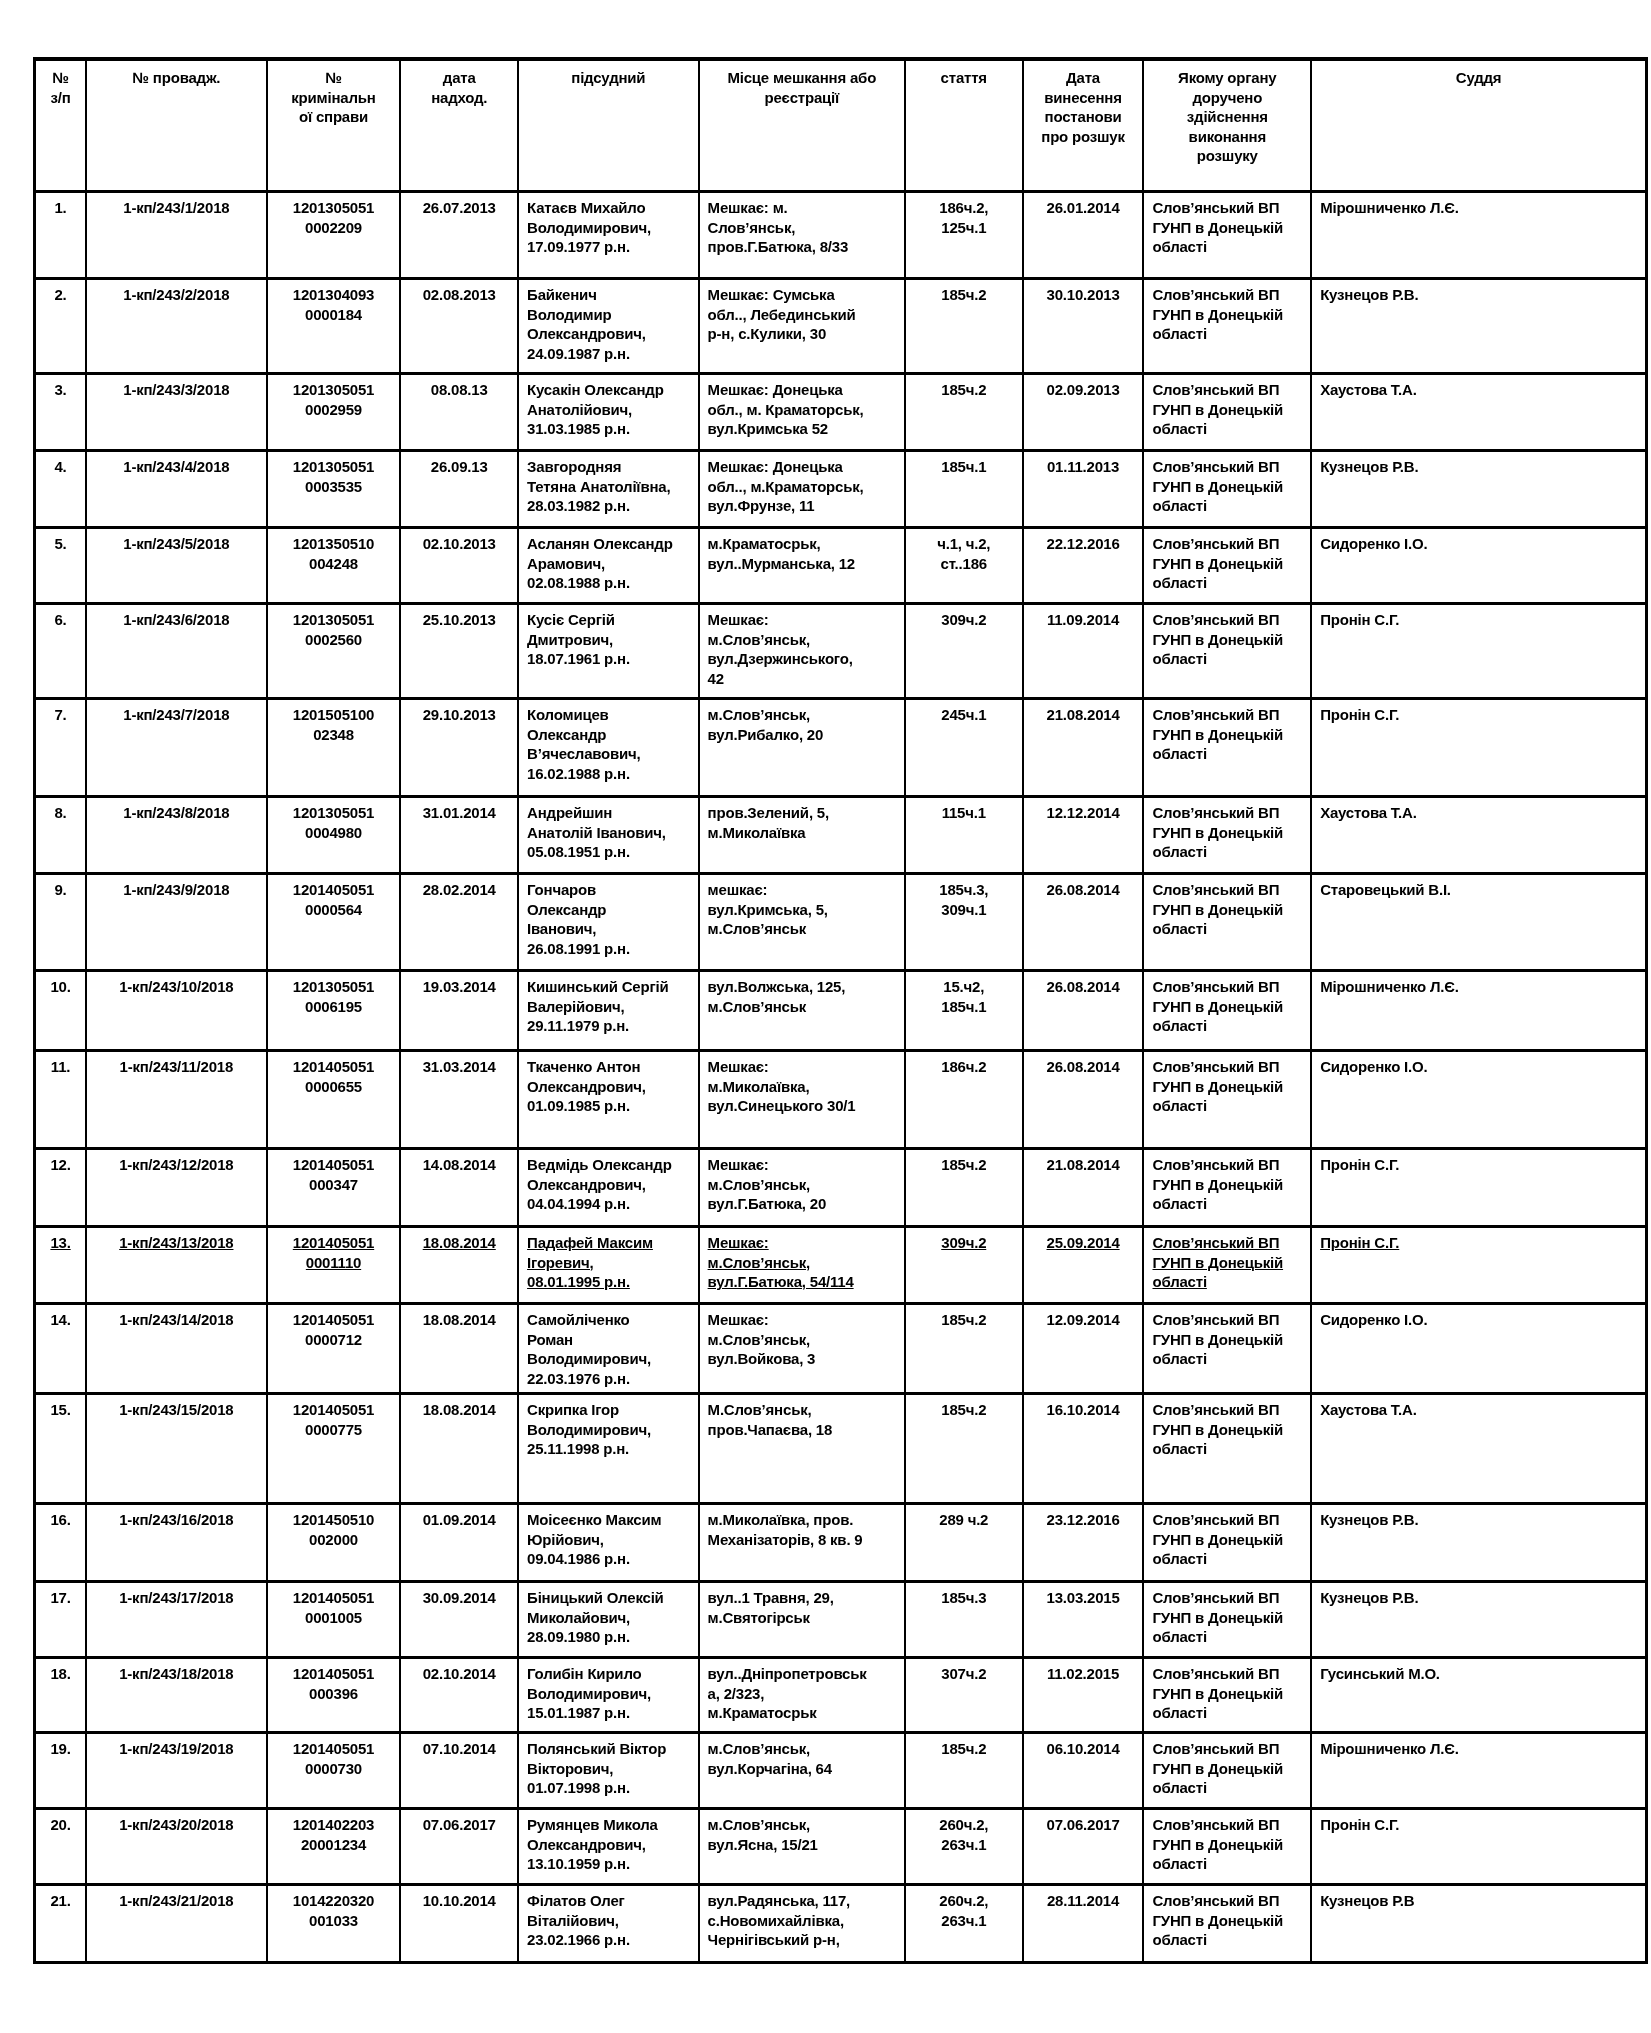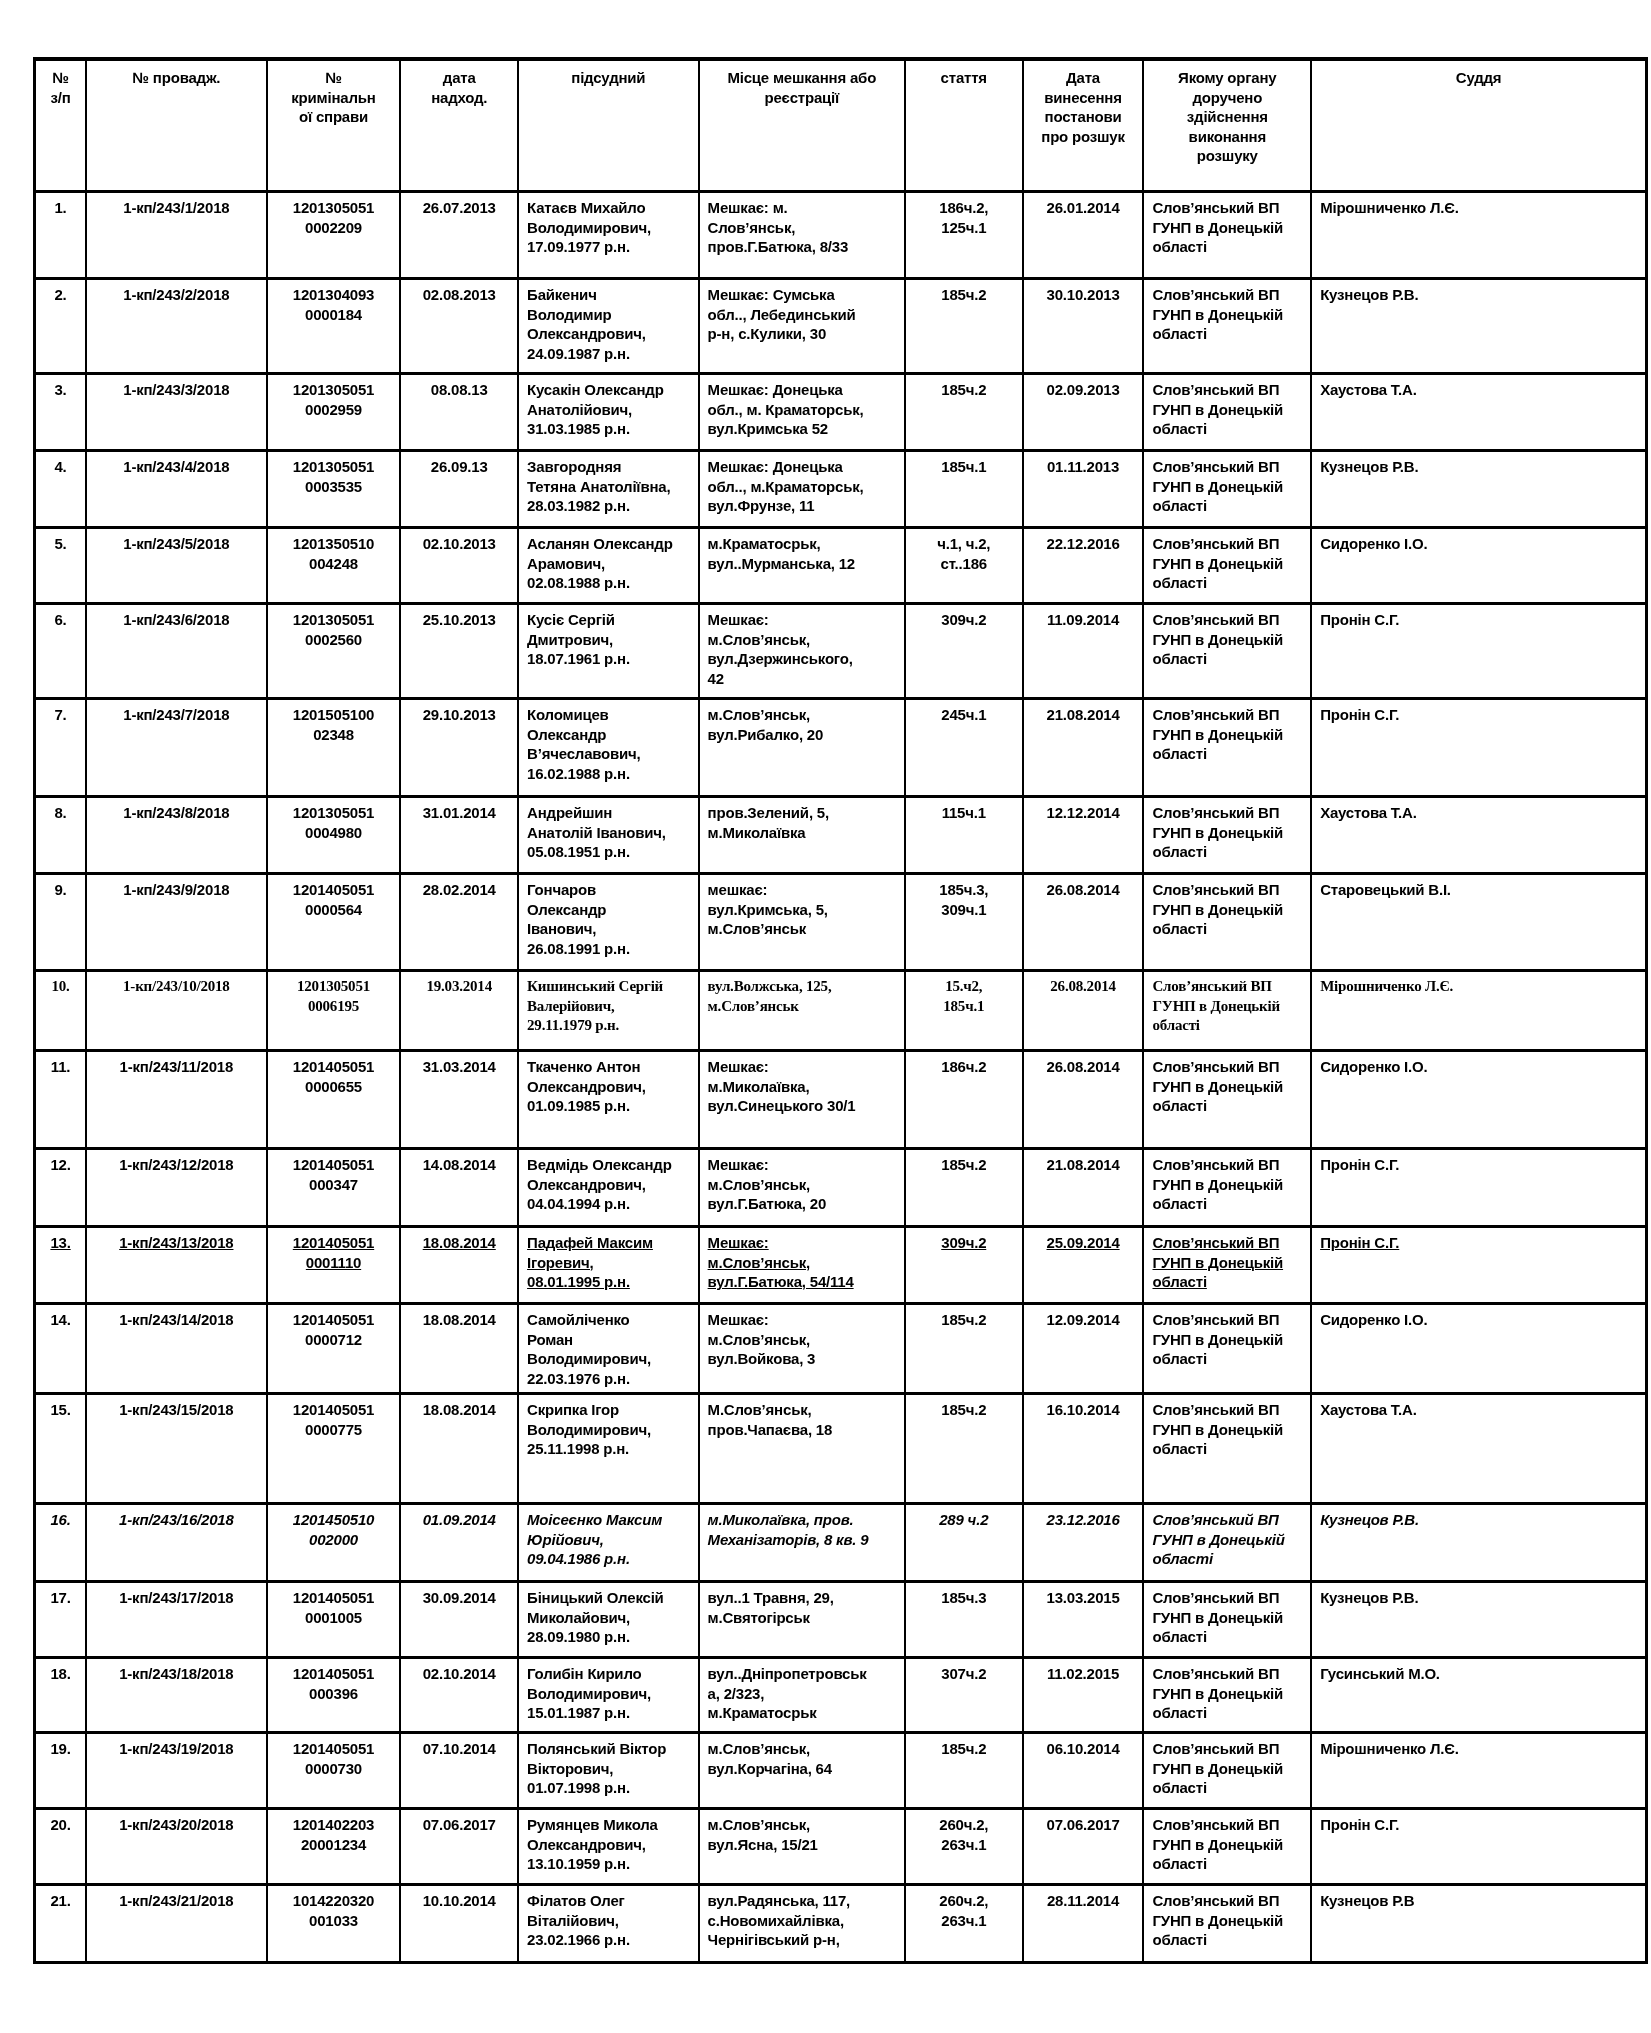--- a/index.html
+++ b/index.html
@@ -270,21 +270,21 @@
 вул.Кримська, 5,
 м.Слов’янськ</td>
           <td class="al-c">185ч.3,
 309ч.1</td>
           <td class="al-c">26.08.2014</td>
           <td class="al-l">Слов’янський ВП
 ГУНП в Донецькій
 області</td>
           <td class="al-l">Старовецький В.І.</td>
         </tr>
-        <tr style="height: 80px; font-family: Liberation Serif, serif;">
+        <tr style="height: 80px;">
           <td class="al-c">10.</td>
           <td class="al-c">1-кп/243/10/2018</td>
           <td class="al-c">1201305051
 0006195</td>
           <td class="al-c">19.03.2014</td>
           <td class="al-l">Кишинський Сергій
 Валерійович,
 29.11.1979 р.н.</td>
           <td class="al-l">вул.Волжська, 125,
 м.Слов’янськ</td>
@@ -384,21 +384,21 @@
 25.11.1998 р.н.</td>
           <td class="al-l">М.Слов’янськ,
 пров.Чапаєва, 18</td>
           <td class="al-c">185ч.2</td>
           <td class="al-c">16.10.2014</td>
           <td class="al-l">Слов’янський ВП
 ГУНП в Донецькій
 області</td>
           <td class="al-l">Хаустова Т.А.</td>
         </tr>
-        <tr style="height: 78px; font-style: italic;">
+        <tr style="height: 78px;">
           <td class="al-c">16.</td>
           <td class="al-c">1-кп/243/16/2018</td>
           <td class="al-c">1201450510
 002000</td>
           <td class="al-c">01.09.2014</td>
           <td class="al-l">Моісеєнко Максим
 Юрійович,
 09.04.1986 р.н.</td>
           <td class="al-l">м.Миколаївка, пров.
 Механізаторів, 8 кв. 9</td>

